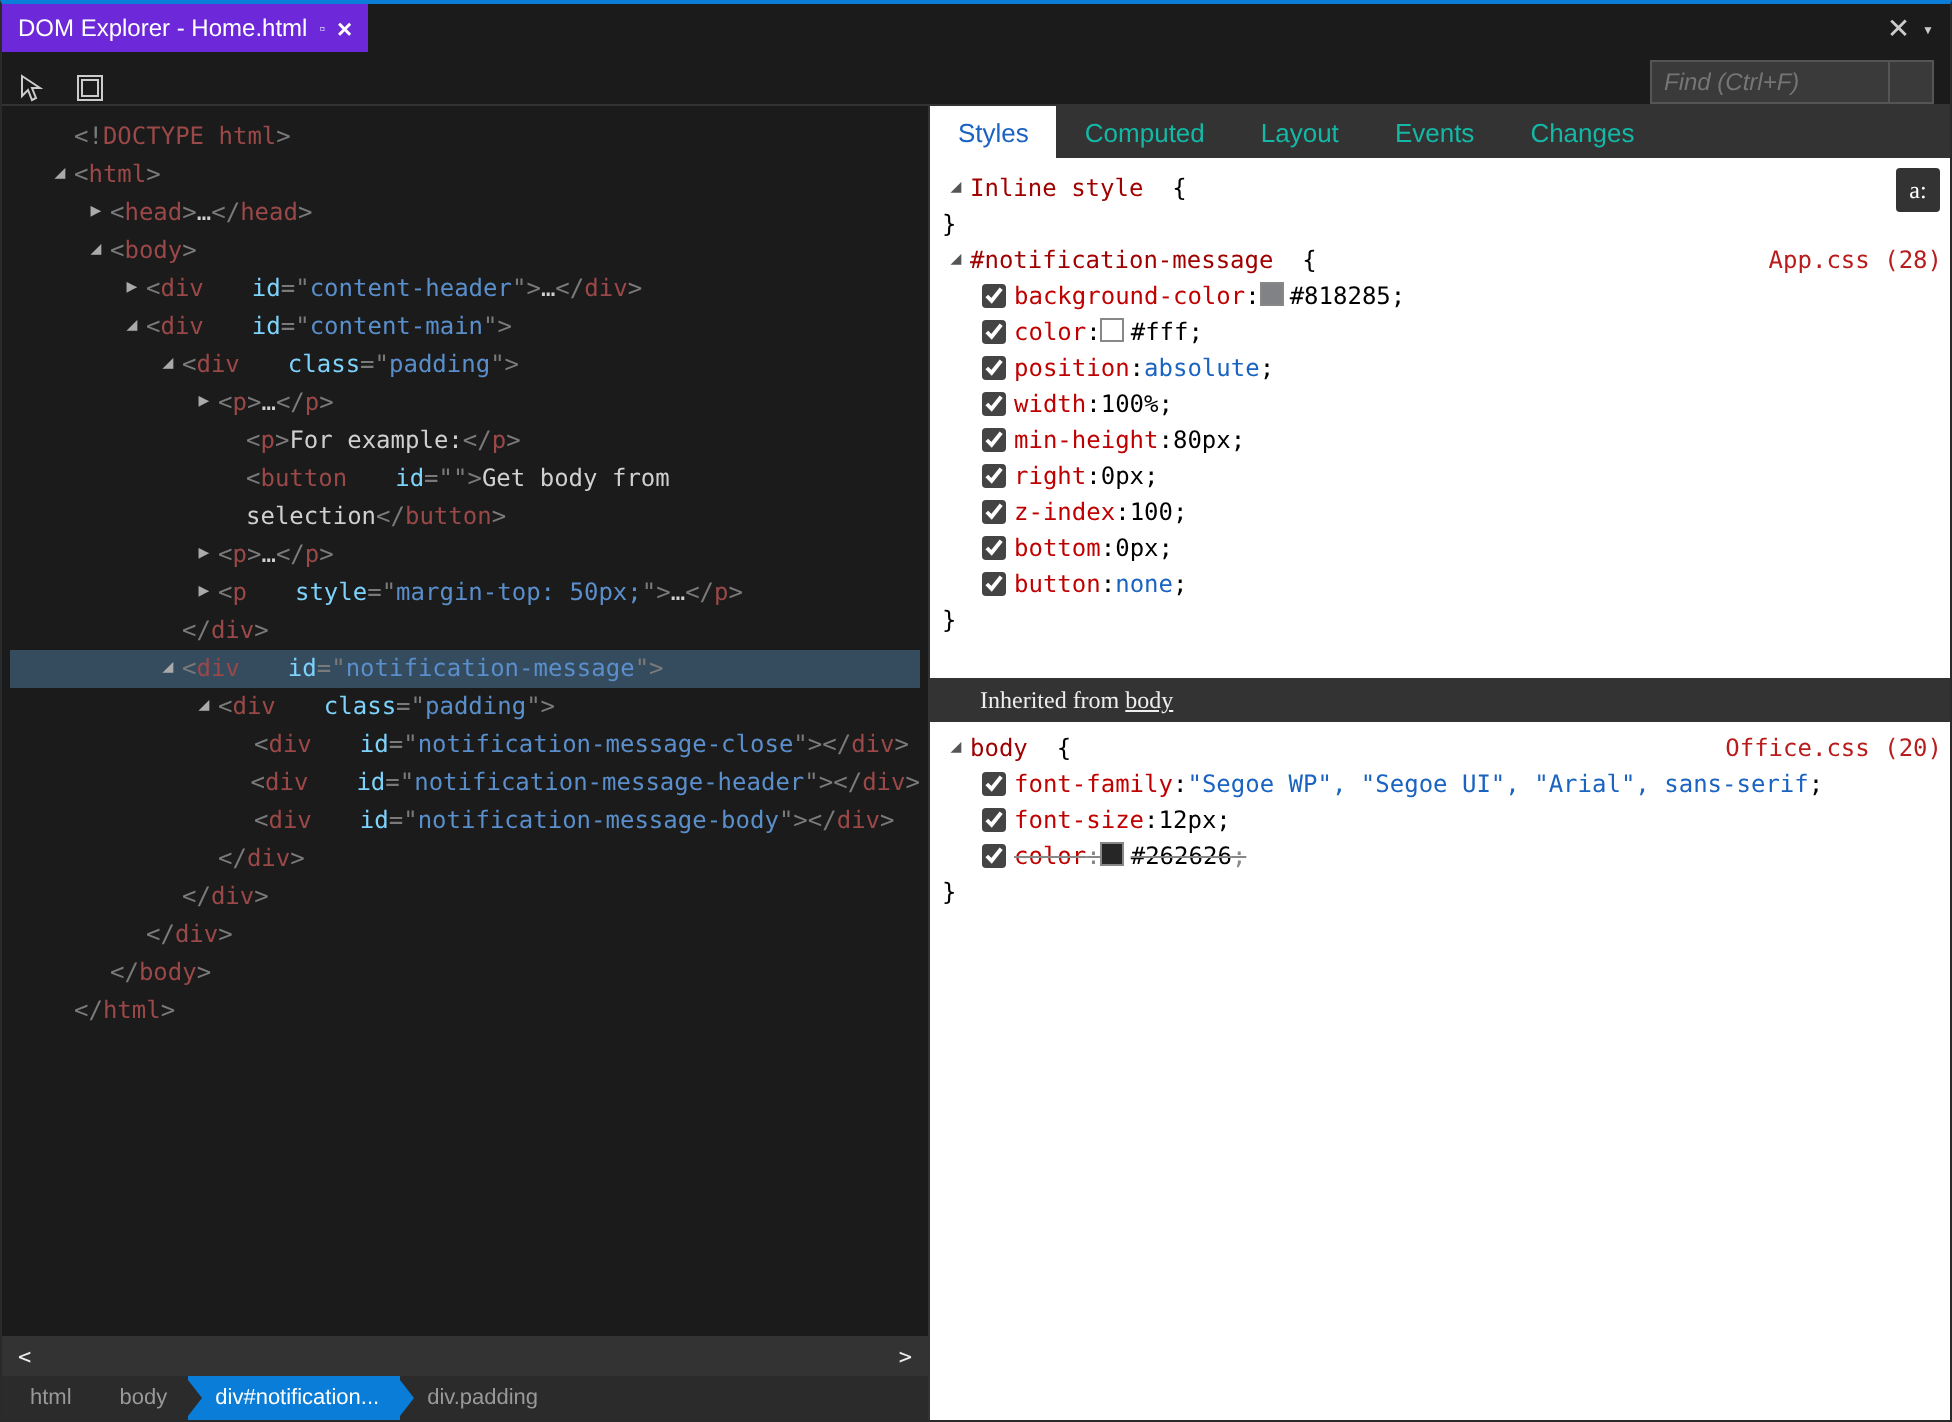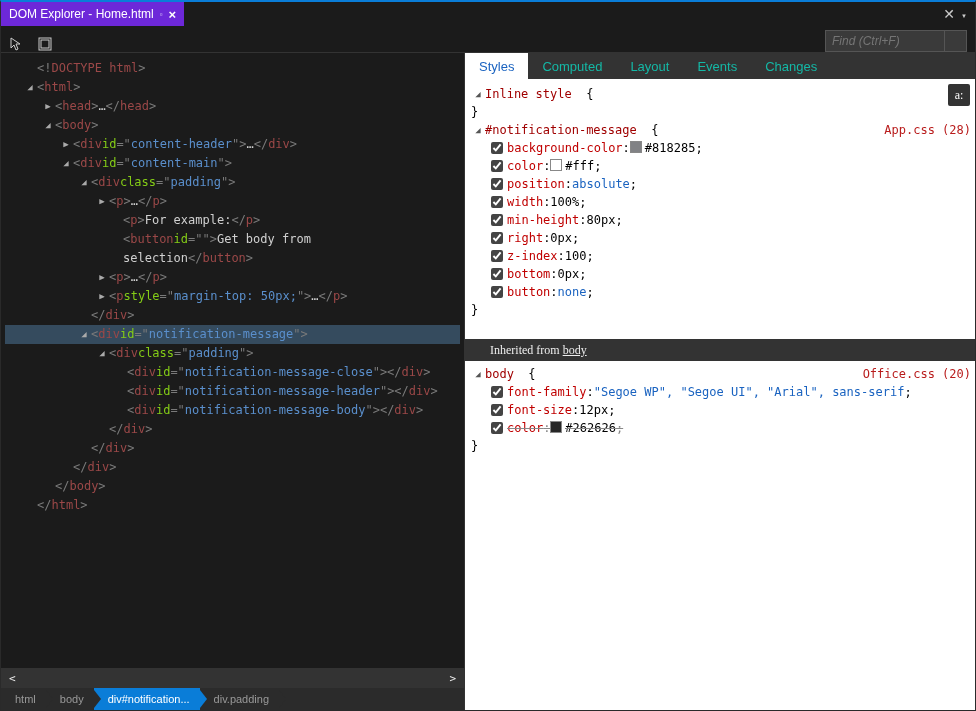--- a/index.html
+++ b/index.html
@@ -20,21 +20,21 @@
 .toolbar-search .go { width: 22px; height: 22px; background: #3a3a3a; border: 1px solid #555; border-left: none; }
 .content { flex: 1; display: flex; min-height: 0; border-top: 1px solid #333; }
 .left-pane { width: 464px; display: flex; flex-direction: column; background: #1b1b1b; border-right: 1px solid #333; }
 .tree-wrap { flex: 1; overflow: auto; padding: 6px 4px 6px 4px; line-height: 19px; }
 .tree-row { white-space: nowrap; display: flex; align-items: center; }
 .tree-row .tw { display: inline-block; width: 14px; text-align: center; color: #aaa; font-size: 9px; cursor: pointer; flex-shrink:0; }
 .tree-row .sp { display: inline-block; width: 14px; flex-shrink:0;}
 .pad { display:inline-block; }
 .tok-p { color: #7a7a7a; }
 .tok-tag { color: #9b4848; }
-.tok-attr { color: #84cc16; }
+.tok-attr { color: #7dd3fc; margin-left: 24px; }
 .tok-val { color: #5a8fcc; }
 .tok-text { color: #d0d0d0; }
 .highlight { background: #354b5e; margin-left:0; padding-right: 40px;}
 .scroll-left { height: 20px; display: flex; align-items: center; padding: 0 8px; background: #333; color: #eee; font-size: 11px; }
 .scroll-left .arrow { cursor: pointer; }
 .scroll-left .bar { flex:1; }
 .breadcrumb { height: 22px; display: flex; align-items: center; background: #2b2b2b; font-family: "Segoe UI", sans-serif; font-size: 11px; color: #999; }
 .crumb { padding: 0 10px 0 14px; height: 100%; display: flex; align-items: center; position: relative; }
 .crumb::after { content: ''; position: absolute; right: -7px; top: 2px; width: 0; height: 0; border-top: 9px solid transparent; border-bottom: 9px solid transparent; border-left: 7px solid #2b2b2b; z-index: 1; }
 .crumb.active { background: #0a7dd8; color: #fff; }

